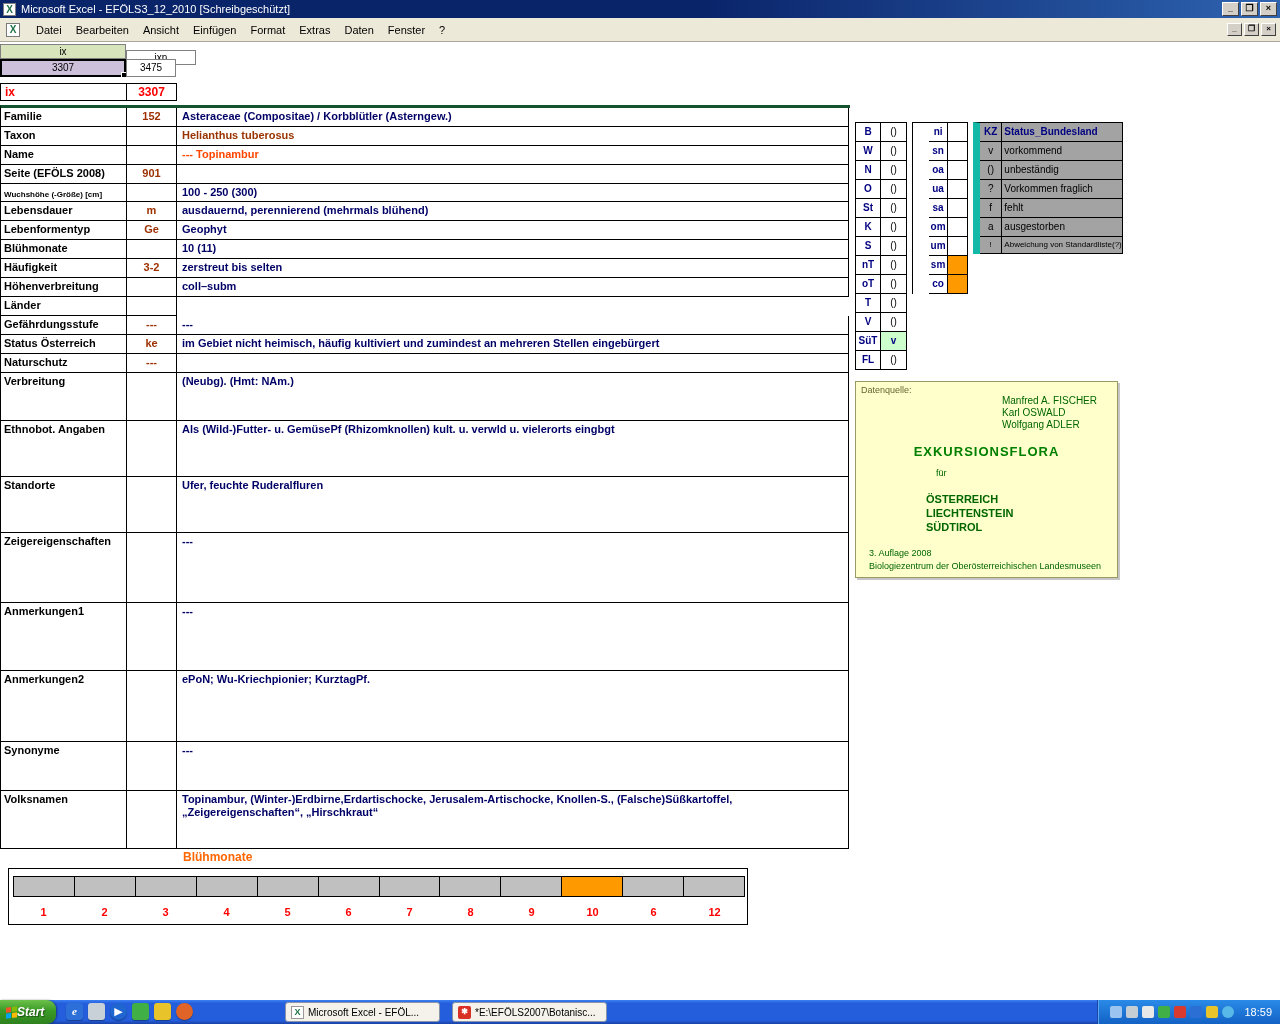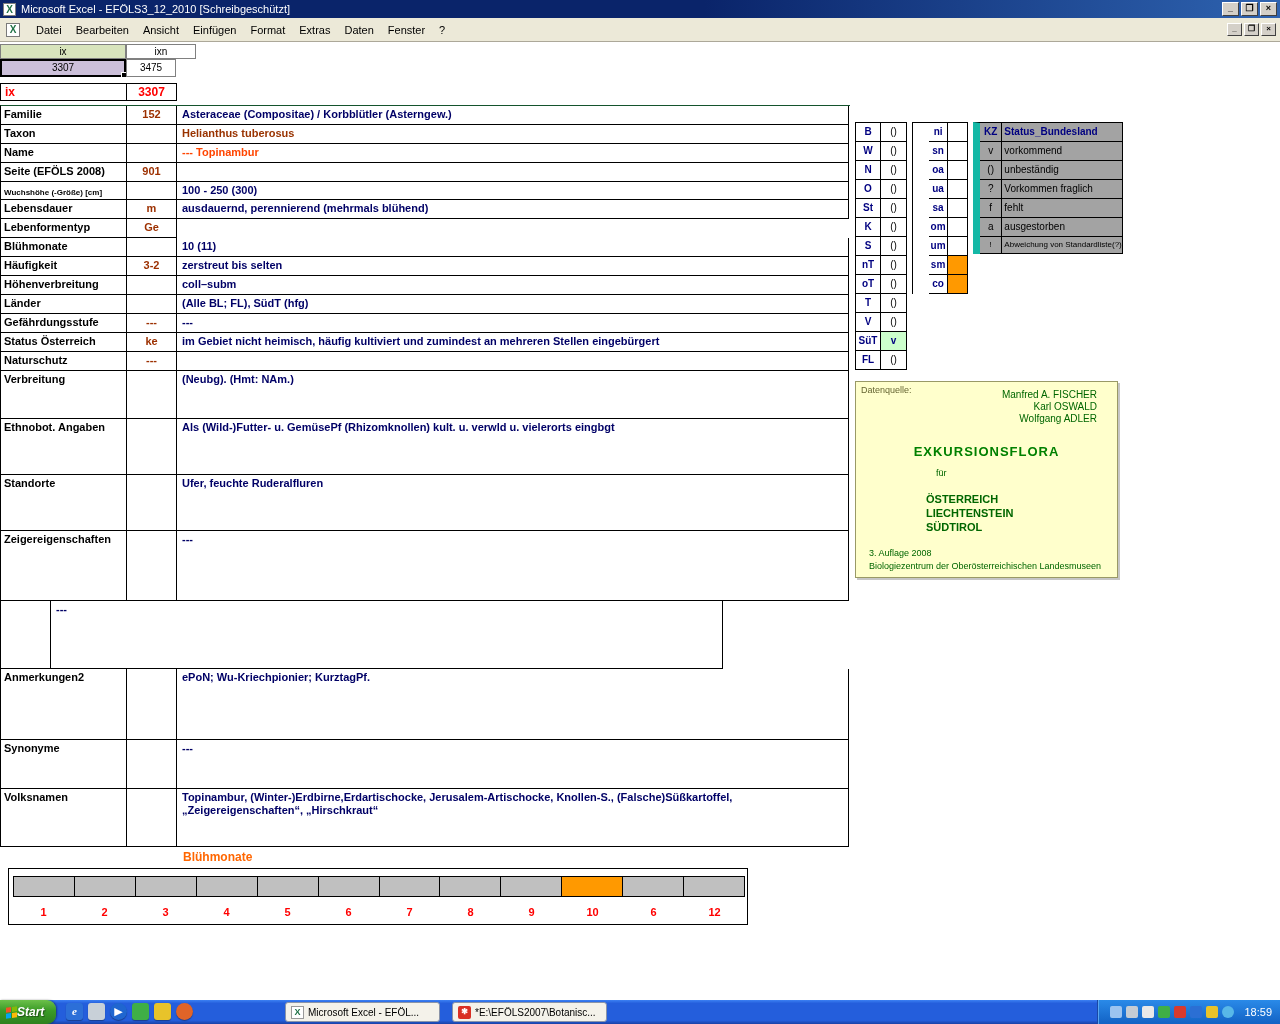--- a/index.html
+++ b/index.html
@@ -29,32 +29,32 @@
   .mbtn { width:15px; height:13px; background:#d4d0c8;
     border:1px solid; border-color:#fff #404040 #404040 #fff;
     font:bold 8px/10px "Liberation Sans",sans-serif; text-align:center; margin-left:2px; color:#000; flex:0 0 auto; }
 
   
   .sheet { position:absolute; left:0; top:42px; width:1280px; height:958px; background:#fff; }
 
   
   .nbc { position:absolute; text-align:center; font-size:10px; }
   .nb-h-ix  { left:0;   top:2;  width:126px; height:15px; background:var(--cell_green,#d8e4bc); border:1px solid #808080; line-height:13px; top:2px; }
-  .nb-h-ixn { left:126px; top:2px; width:70px; height:15px; background:#fff; border:1px solid #808080; line-height:13px; }
+  .nb-h-ixn { left:126px; top:8px; width:70px; height:15px; background:#fff; border:1px solid #808080; line-height:13px; }
   .nb-v-ix  { left:0;   top:17px; width:126px; height:18px; background:var(--cell_lavender,#ccc0da); border:2px solid #000; line-height:14px; }
   .nb-v-ix::after { content:""; position:absolute; right:-3px; bottom:-3px; width:4px; height:4px; background:#000; border:1px solid #fff; }
   .nb-v-ixn { left:126px; top:17px; width:50px; height:18px; background:#fff; border:1px solid #808080; line-height:16px; }
 
   
   .idrow { position:absolute; left:0; top:41px; width:177px; height:18px; border:1px solid #000; display:flex; background:#fff; }
   .id-lab { width:126px; border-right:1px solid #000; color:var(--id_red,#f00); font-weight:bold; font-size:12px; line-height:16px; padding-left:4px; }
   .id-val { flex:1; color:var(--id_red,#f00); font-weight:bold; font-size:12px; line-height:16px; text-align:center; }
 
   
-  .ftable { position:absolute; left:0; top:63px; width:850px; border-top:1px solid #14532d; border-left:1px solid #000; background:#fff; }
+  .ftable { position:absolute; left:0; top:63px; width:850px; border-top:3px solid #14532d; border-left:1px solid #000; background:#fff; }
   .frow { display:flex; }
   .c { border-right:1px solid #000; border-bottom:1px solid #000; overflow:hidden; }
   .lab  { width:126px; font-weight:bold; font-size:11px; color:#000; padding:2px 2px 0 3px; line-height:13px; }
   .lab-sm { font-size:8px; padding-top:4px; }
   .code { width:50px; text-align:center; color:var(--code_red,#9c3000); font-weight:bold; font-size:11px; padding-top:2px; line-height:13px; }
   .val  { width:672px; font-weight:bold; font-size:11px; color:var(--value_navy,#000066); padding:2px 4px 0 5px; line-height:13px; }
   .v-taxon { color:var(--taxon_brown,#993300); }
   .v-name  { color:var(--name_red,#ff4500); }
   .r19{height:19px}.r18{height:18px}.r48{height:48px}.r56{height:56px}.r70{height:70px}.r68{height:68px}.r71{height:71px}.r49{height:49px}.r58{height:58px}
 
@@ -78,21 +78,21 @@
   .lgc.kz { width:23px; text-align:center; }
   .lgc.lg-lab { width:125px; }
   .lg-head .lgc { font-weight:bold; color:var(--bund_navy,#000080); }
   .lgrow.small { height:17px; }
   .lgrow.small .lgc { font-size:8px; line-height:15px; }
 
   
   .dq-panel { position:absolute; left:855px; top:339px; width:263px; height:197px;
     background:var(--panel_yellow,#ffffcc); border:1px solid #999966; box-shadow:2px 2px 0 rgba(128,128,128,.45); }
   .dq-label { position:absolute; left:5px; top:3px; font-size:9px; color:#666633; }
-  .dq-authors { position:absolute; right:20px; top:7px; text-align:right; font-size:10px; color:var(--dq_green,#006600); line-height:12px; }
+  .dq-authors { position:absolute; right:20px; top:13px; text-align:left; font-size:10px; color:var(--dq_green,#006600); line-height:12px; }
   .dq-title { position:absolute; left:0; top:62px; width:100%; text-align:center; font-size:13px; font-weight:bold; color:var(--dq_title_green,#008000); letter-spacing:1px; }
   .dq-fuer { position:absolute; left:80px; top:86px; font-size:9px; color:var(--dq_green,#006600); }
   .dq-regions { position:absolute; left:70px; top:110px; font-size:11px; font-weight:bold; color:var(--dq_green,#006600); line-height:14px; }
   .dq-edition { position:absolute; left:13px; top:166px; font-size:9px; color:var(--dq_green,#006600); }
   .dq-publisher { position:absolute; left:13px; top:179px; font-size:9px; color:var(--dq_green,#006600); white-space:nowrap; }
 
   
   .chart-title { position:absolute; left:183px; top:808px; font-size:12px; font-weight:bold; color:var(--chart_title_orange,#ff6600); }
   .chart-box { position:absolute; left:8px; top:826px; width:740px; height:57px; border:1px solid #000; background:#fff; }
   .strip { position:absolute; left:4px; top:7px; width:732px; height:21px; border:1px solid #000; display:flex; }
@@ -204,40 +204,40 @@
         <div class="c val">100 - 250 (300)</div>
       </div>
       <div class="frow r19">
         <div class="c lab">Lebensdauer</div>
         <div class="c code">m</div>
         <div class="c val">ausdauernd, perennierend (mehrmals blühend)</div>
       </div>
       <div class="frow r19">
         <div class="c lab">Lebenformentyp</div>
         <div class="c code">Ge</div>
+        <div class="c val">Geophyt</div>
       </div>
       <div class="frow r19">
         <div class="c lab">Blühmonate</div>
         <div class="c code"></div>
         <div class="c val">10 (11)</div>
       </div>
       <div class="frow r19">
         <div class="c lab">Häufigkeit</div>
         <div class="c code">3-2</div>
         <div class="c val">zerstreut bis selten</div>
       </div>
       <div class="frow r19">
         <div class="c lab">Höhenverbreitung</div>
         <div class="c code"></div>
         <div class="c val">coll–subm</div>
       </div>
       <div class="frow r19">
         <div class="c lab">Länder</div>
         <div class="c code"></div>
-        <div class="c val">(Alle BL; FL), SüdT (hfg)</div>
       </div>
       <div class="frow r19">
         <div class="c lab">Gefährdungsstufe</div>
         <div class="c code">---</div>
         <div class="c val">---</div>
       </div>
       <div class="frow r19">
         <div class="c lab">Status Österreich</div>
         <div class="c code">ke</div>
         <div class="c val">im Gebiet nicht heimisch, häufig kultiviert und zumindest an mehreren Stellen eingebürgert</div>
@@ -261,20 +261,21 @@
         <div class="c lab">Standorte</div>
         <div class="c code"></div>
         <div class="c val">Ufer, feuchte Ruderalfluren</div>
       </div>
       <div class="frow r70">
         <div class="c lab">Zeigereigenschaften</div>
         <div class="c code"></div>
         <div class="c val">---</div>
       </div>
       <div class="frow r68">
+        <div class="c lab">Anmerkungen1</div>
         <div class="c code"></div>
         <div class="c val">---</div>
       </div>
       <div class="frow r71">
         <div class="c lab">Anmerkungen2</div>
         <div class="c code"></div>
         <div class="c val">ePoN;  Wu-Kriechpionier; KurztagPf.</div>
       </div>
       <div class="frow r49">
         <div class="c lab">Synonyme</div>

